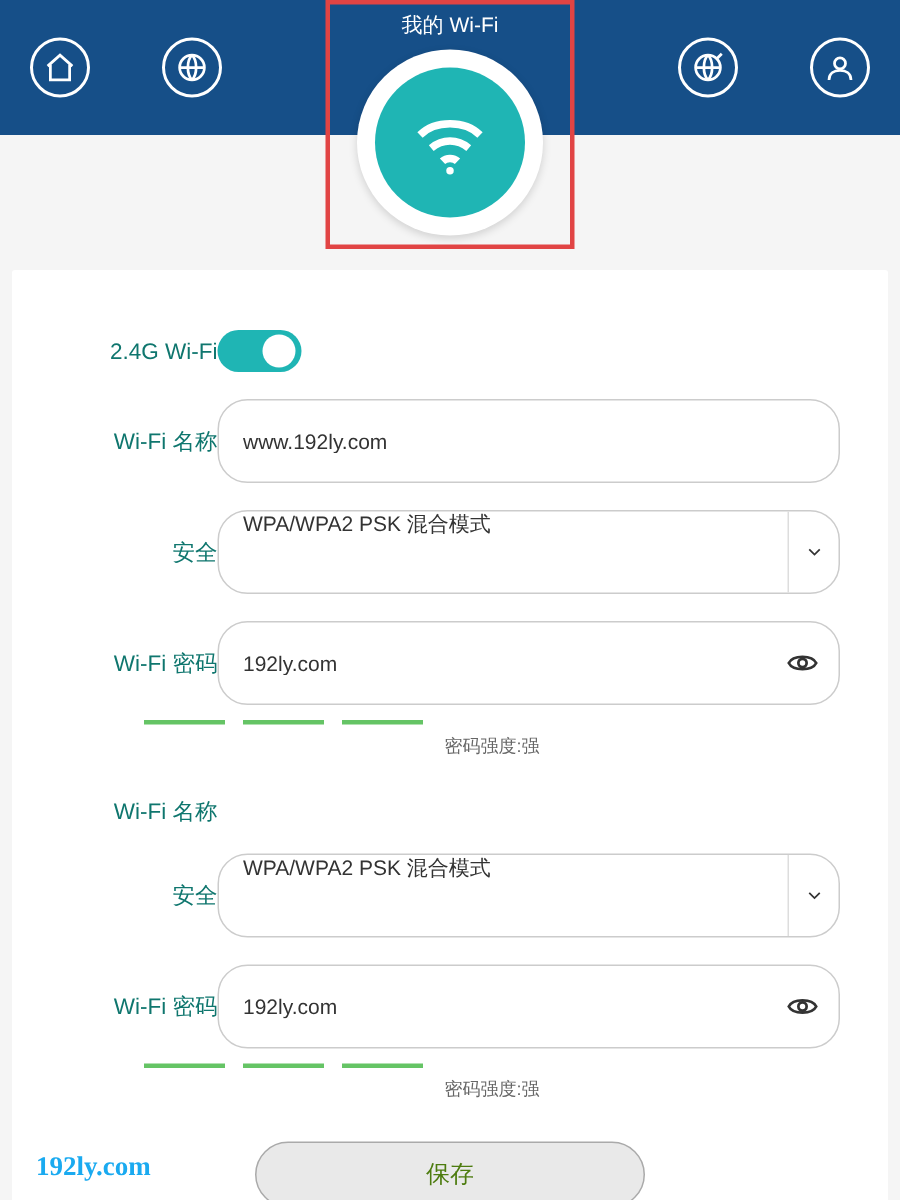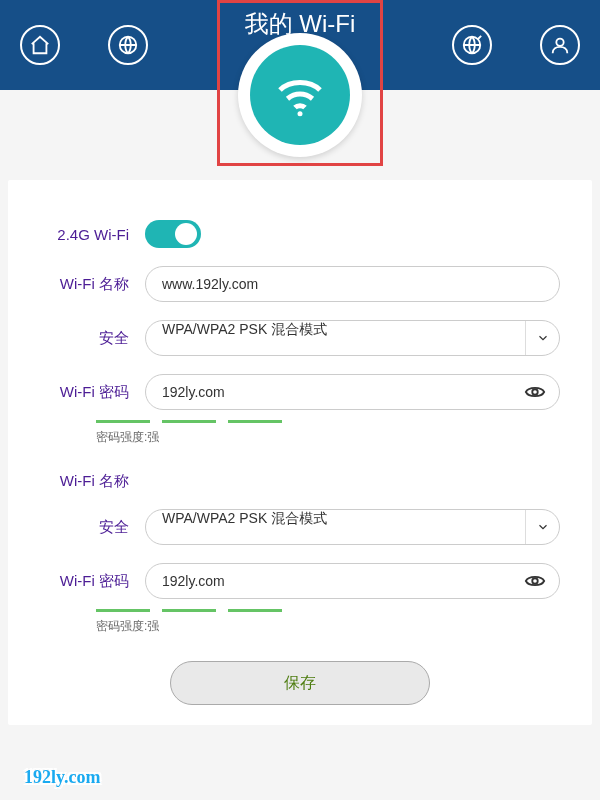--- a/index.html
+++ b/index.html
@@ -34,21 +34,21 @@
       justify-content: center;
       cursor: pointer;
     }
     .nav-icon svg { stroke: #fff; fill: none; }
     .center-title {
       position: absolute;
       top: 8px;
       left: 50%;
       transform: translateX(-50%);
       color: #fff;
-      font-size: 24px;
+      font-size: 14px;
       font-weight: 400;
       white-space: nowrap;
     }
     .red-box {
       position: absolute;
       top: 0;
       left: 50%;
       transform: translateX(-50%);
       width: 166px;
       height: 166px;
@@ -89,22 +89,22 @@
     }
     .form-row {
       display: flex;
       align-items: center;
       margin-bottom: 18px;
     }
     .label {
       width: 105px;
       text-align: right;
       font-size: 15px;
-      color: #4c1d95;
-      padding-right: 16px;
+      color: #0f766e;
+      padding-right: 0;
       flex-shrink: 0;
     }
     .toggle {
       width: 56px;
       height: 28px;
       background: #1fb5b4;
       border-radius: 14px;
       position: relative;
       cursor: pointer;
     }
@@ -117,21 +117,21 @@
       height: 22px;
       background: #fff;
       border-radius: 50%;
     }
     .input-wrap {
       flex: 1;
       position: relative;
     }
     .text-input, .select-box {
       width: 100%;
-      height: 36px;
+      height: 56px;
       border: 1px solid #ccc;
       border-radius: 20px;
       padding: 0 16px;
       font-size: 14px;
       color: #333;
       outline: none;
       background: #fff;
     }
     .select-box {
       display: flex;
@@ -154,20 +154,21 @@
       right: 14px;
       top: 50%;
       transform: translateY(-50%);
       cursor: pointer;
       display: flex;
     }
     .strength {
       margin-left: 56px;
       margin-top: -8px;
       margin-bottom: 26px;
+      text-align: center;
     }
     .strength-bars {
       display: flex;
       gap: 12px;
       margin-bottom: 6px;
     }
     .bar {
       width: 54px;
       height: 3px;
       background: #65c465;

